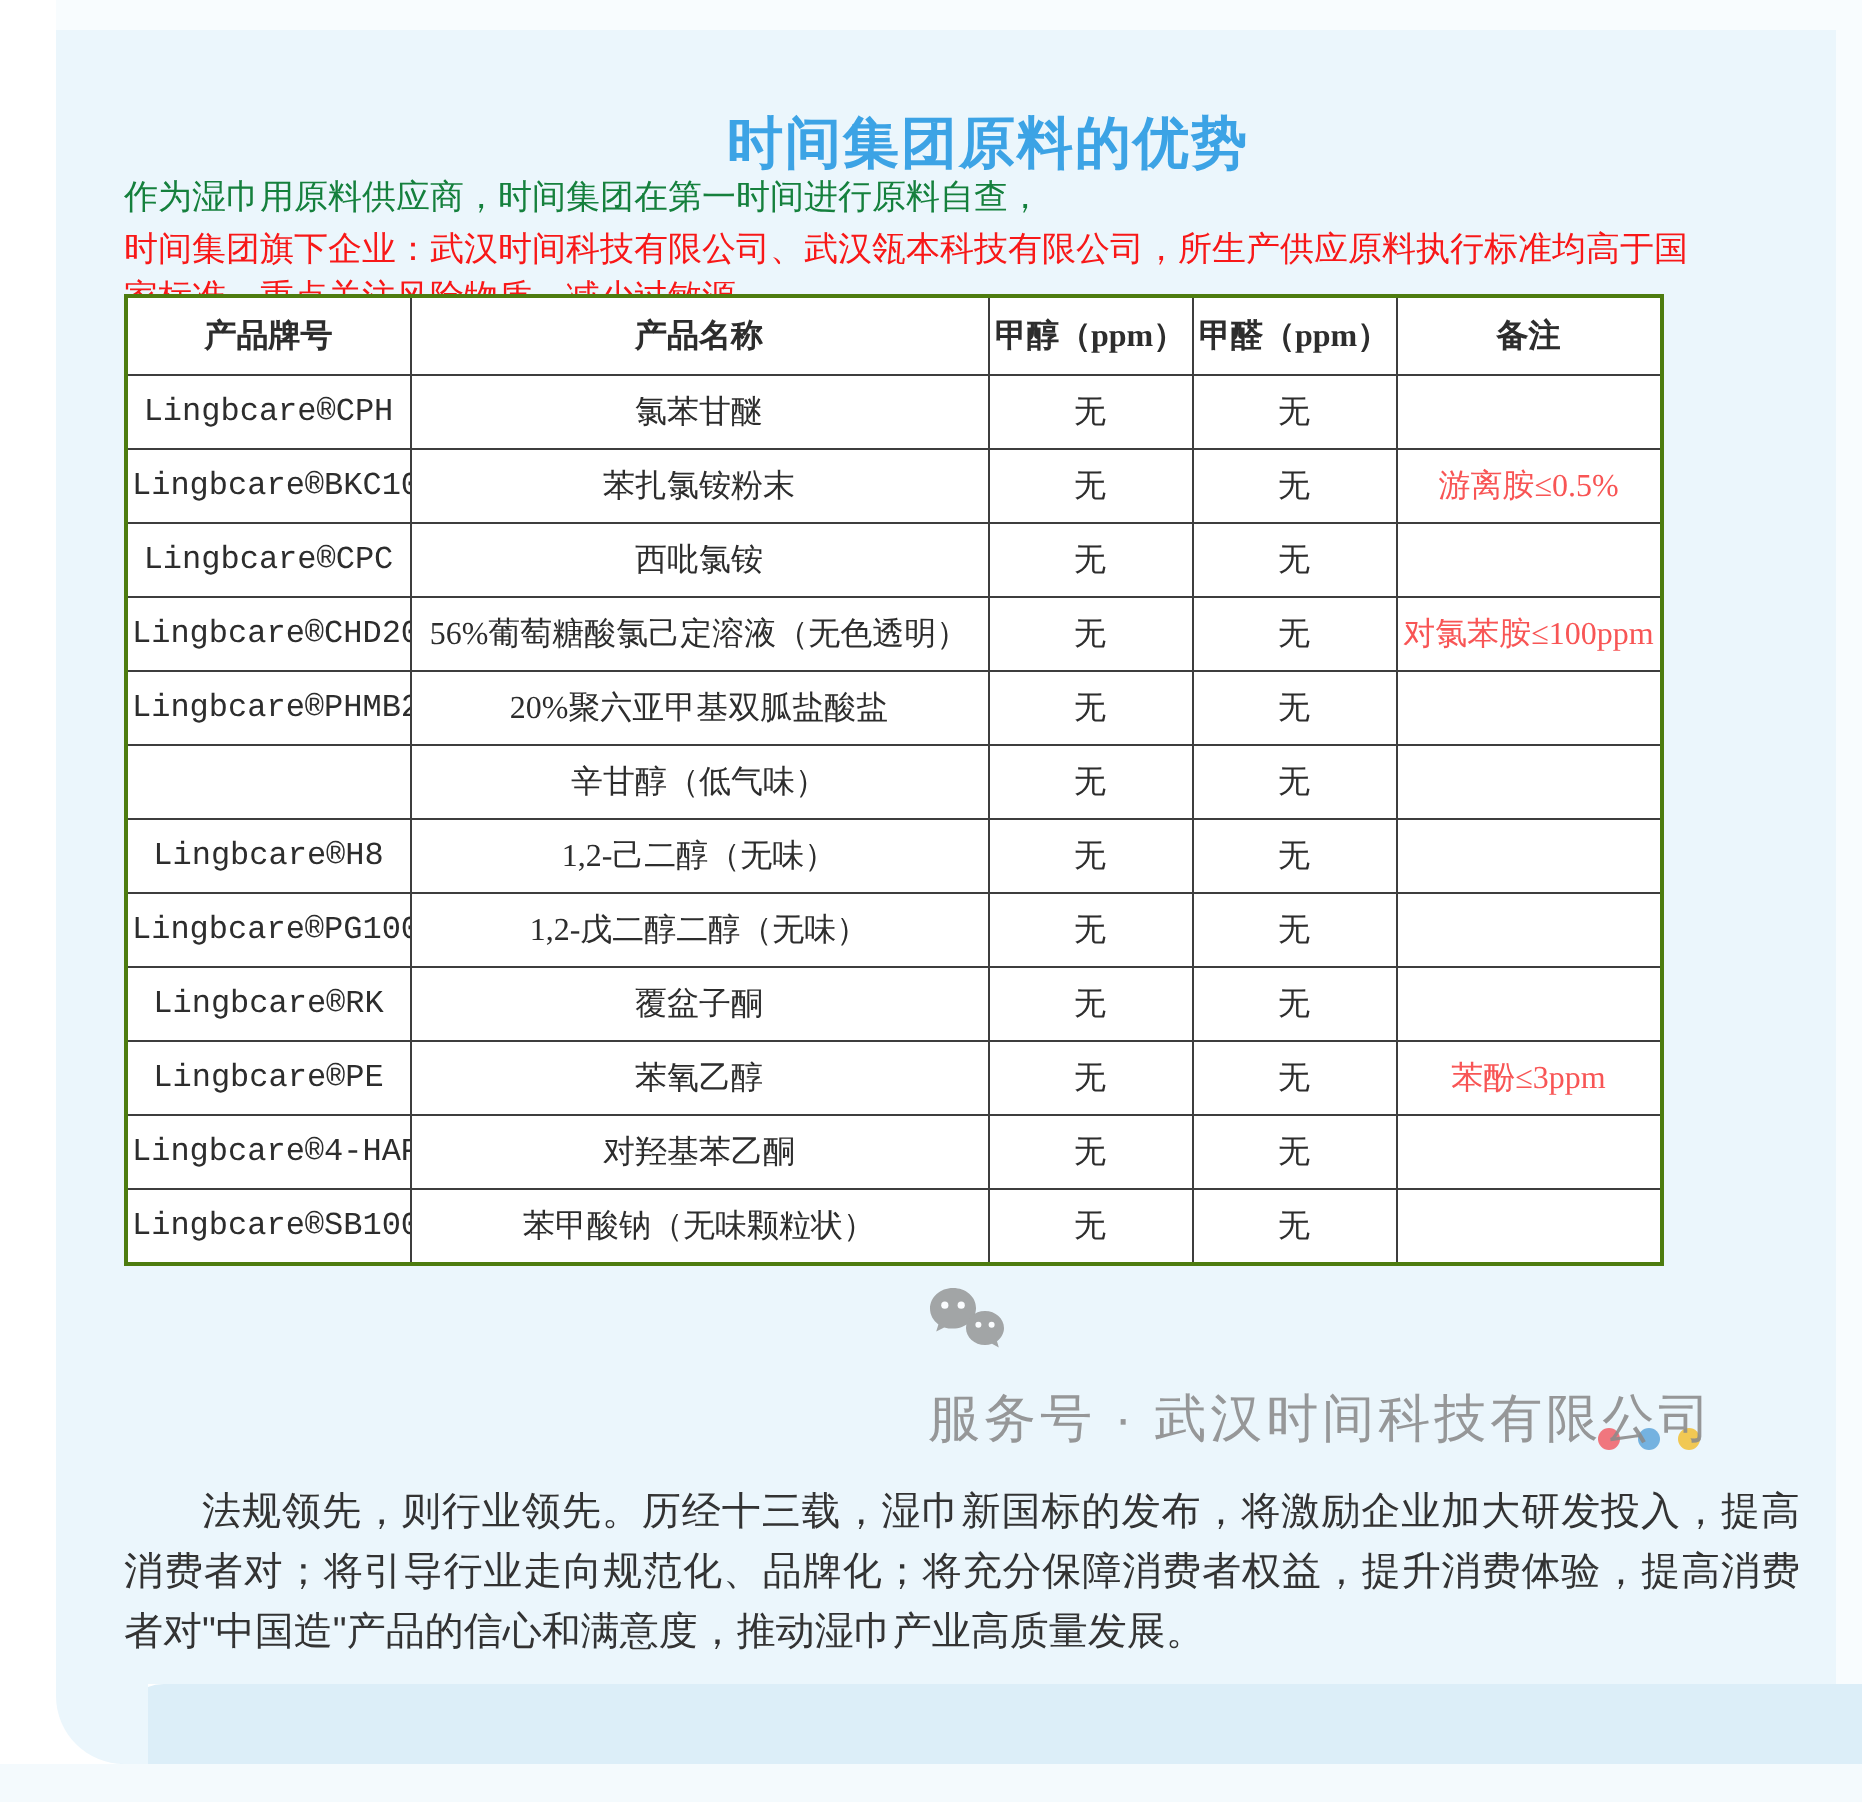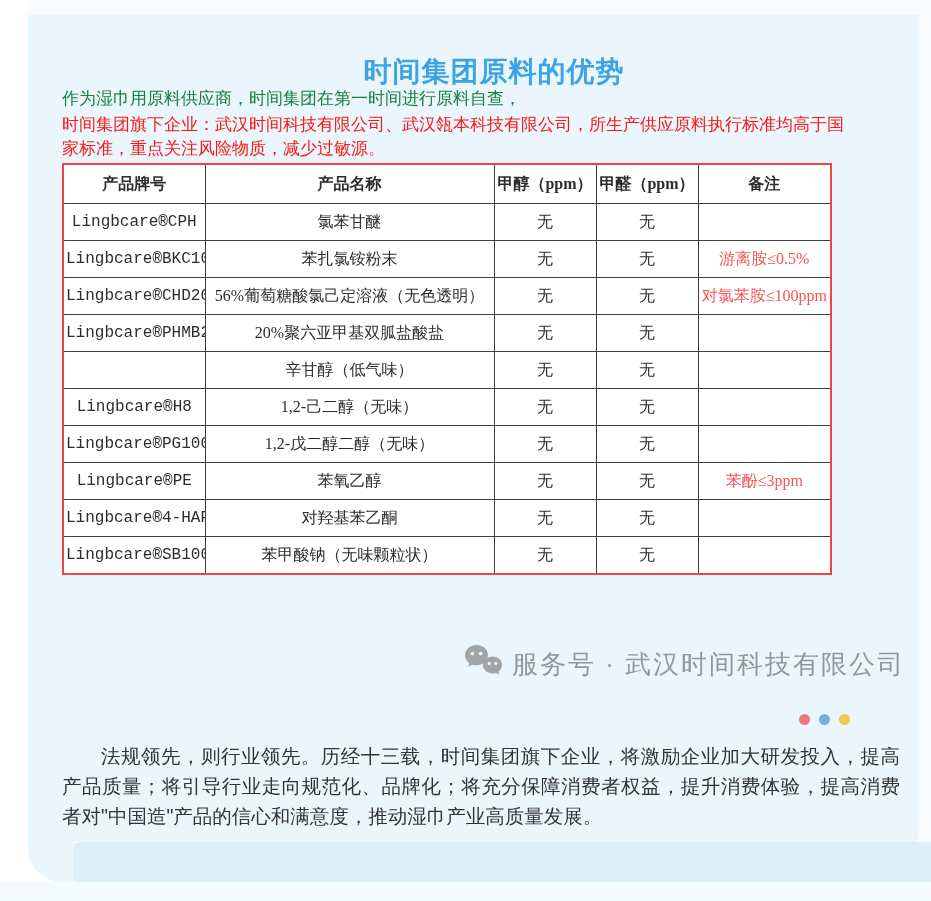--- a/index.html
+++ b/index.html
@@ -19,39 +19,40 @@
   .intro{
     position:absolute;left:62px;top:88px;width:800px;margin:0;
     font-size:17px;line-height:22px;color:#15803d;
   }
   .notice{
     position:absolute;left:62px;top:113px;width:784px;margin:0;
     font-size:17px;line-height:24px;color:#f81818;
   }
 
   table.data-table{
-    position:absolute;left:62px;top:163px;width:768px;
+    position:absolute;left:62px;top:147px;width:768px;
     border-collapse:collapse;table-layout:fixed;background:#ffffff;
     font-family:"Liberation Serif",serif;color:#2d2d2d;
-    border:2px solid #ef4444;
+    border:2px solid #4d7c0f;
   }
   .data-table th,.data-table td{
     border:1px solid #3e3e3e;text-align:center;vertical-align:middle;
     padding:0 2px;overflow:hidden;white-space:nowrap;
   }
   .data-table thead th{height:38px;font-size:16px;font-weight:bold;}
   .data-table tbody td{height:36px;font-size:16px;}
   .brand-cell{font-family:"Liberation Mono","Liberation Serif",serif;font-size:15px;}
   .note-cell{color:#f85555;font-size:14px;}
 
   .watermark{
     position:absolute;left:464px;top:643px;height:42px;
-    display:flex;align-items:center;gap:8px;z-index:5;
+    display:flex;gap:8px;z-index:5;
     color:rgba(138,138,138,0.88);font-size:26px;letter-spacing:2px;
     pointer-events:none;
+    flex-direction:column;
   }
   .watermark svg{opacity:0.75;}
 
   .dots{position:absolute;left:799px;top:714px;display:flex;gap:9px;}
   .dot{width:11px;height:11px;border-radius:50%;}
 
   .conclusion{
     position:absolute;left:62px;top:741px;width:838px;margin:0;
     font-size:19.5px;line-height:30px;color:#333333;font-weight:500;
     text-align:justify;text-indent:2em;
@@ -105,20 +106,27 @@
     <td class="note-cell"></td>
   </tr>
       <tr>
     <td class="brand-cell">Lingbcare®BKC100</td>
     <td>苯扎氯铵粉末</td>
     <td>无</td>
     <td>无</td>
     <td class="note-cell">游离胺≤0.5%</td>
   </tr>
       <tr>
+    <td class="brand-cell">Lingbcare®CPC</td>
+    <td>西吡氯铵</td>
+    <td>无</td>
+    <td>无</td>
+    <td class="note-cell"></td>
+  </tr>
+      <tr>
     <td class="brand-cell">Lingbcare®CHD20</td>
     <td>56%葡萄糖酸氯己定溶液（无色透明）</td>
     <td>无</td>
     <td>无</td>
     <td class="note-cell">对氯苯胺≤100ppm</td>
   </tr>
       <tr>
     <td class="brand-cell">Lingbcare®PHMB20</td>
     <td>20%聚六亚甲基双胍盐酸盐</td>
     <td>无</td>
@@ -135,20 +143,27 @@
       <tr>
     <td class="brand-cell">Lingbcare®H8</td>
     <td>1,2-己二醇（无味）</td>
     <td>无</td>
     <td>无</td>
     <td class="note-cell"></td>
   </tr>
       <tr>
     <td class="brand-cell">Lingbcare®PG100</td>
     <td>1,2-戊二醇二醇（无味）</td>
+    <td>无</td>
+    <td>无</td>
+    <td class="note-cell"></td>
+  </tr>
+      <tr>
+    <td class="brand-cell">Lingbcare®RK</td>
+    <td>覆盆子酮</td>
     <td>无</td>
     <td>无</td>
     <td class="note-cell"></td>
   </tr>
       <tr>
     <td class="brand-cell">Lingbcare®PE</td>
     <td>苯氧乙醇</td>
     <td>无</td>
     <td>无</td>
     <td class="note-cell">苯酚≤3ppm</td>
@@ -187,17 +202,17 @@
   </span>
   <span>服务号 · 武汉时间科技有限公司</span>
 </div>
 
 <div class="dots">
   <span class="dot" style="background: rgb(240, 118, 126);"></span>
   <span class="dot" style="background: rgb(116, 178, 224);"></span>
   <span class="dot" style="background: rgb(241, 200, 83);"></span>
 </div>
 
-<p class="conclusion">法规领先，则行业领先。历经十三载，时间集团旗下企业，将激励企业加大研发投入，提高产品质量；将引导行业走向规范化、品牌化；将充分保障消费者权益，提升消费体验，提高消费者对"中国造"产品的信心和满意度，推动湿巾产业高质量发展。</p>
+<p class="conclusion">法规领先，则行业领先。历经十三载，湿巾新国标的发布，将激励企业加大研发投入，提高消费者对；将引导行业走向规范化、品牌化；将充分保障消费者权益，提升消费体验，提高消费者对"中国造"产品的信心和满意度，推动湿巾产业高质量发展。</p>
 
 <div class="footer-band"></div>
 <div class="footer-corner"></div>
 <div class="bottom-strip"></div>
 
 </body></html>

